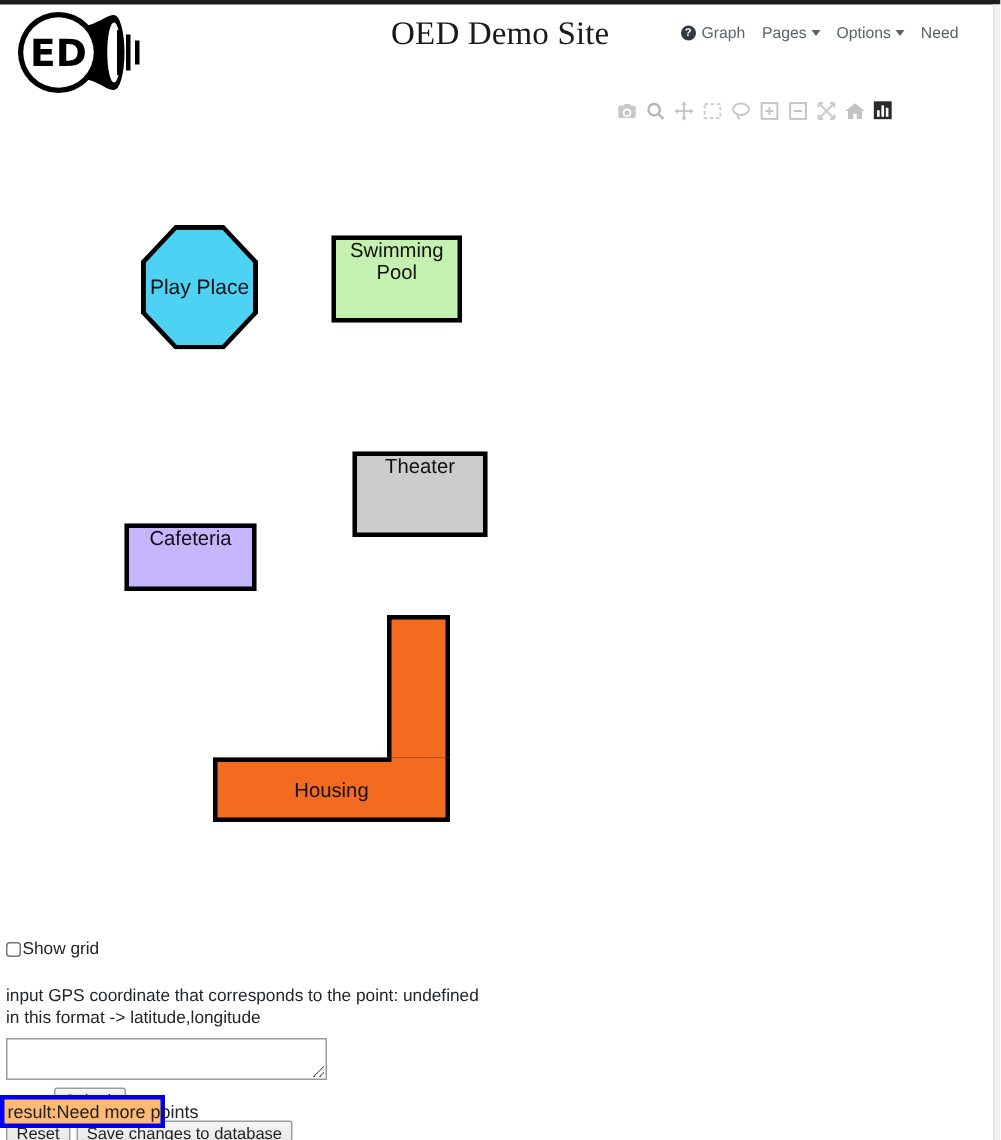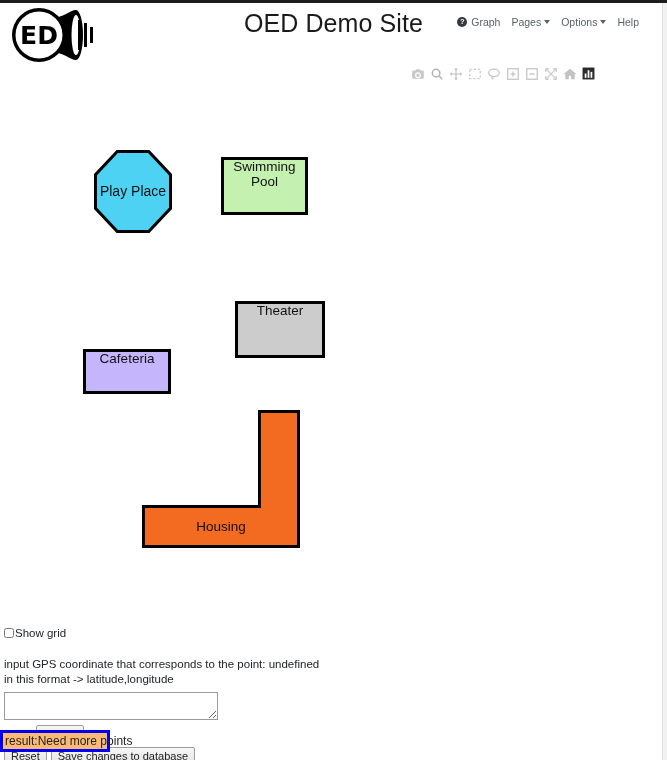--- a/index.html
+++ b/index.html
@@ -39,25 +39,25 @@
     top: 3px;
     width: 95px;
     height: 58px;
   }
 
   .site-title {
     position: absolute;
     left: 0; top: 6px;
     width: 667px;
     text-align: center;
-    font-size: 25px;
+    font-size: 22px;
     font-weight: 400;
     letter-spacing: 0.1px;
     color: #1a1a1a;
-    font-family: Liberation Sans, sans-serif;
+    font-family: Liberation Serif, serif;
   }
 
   .nav {
     position: absolute;
     right: 28px;
     top: 13px;
     display: flex;
     align-items: center;
     gap: 11px;
     font-size: 10.5px;
@@ -327,21 +327,21 @@
     </a>
     <a class="nav-item">
       <span>Pages</span>
       <span class="caret"></span>
     </a>
     <a class="nav-item">
       <span>Options</span>
       <span class="caret"></span>
     </a>
     <a class="nav-item">
-      <span>Help</span>
+      <span>Need</span>
     </a>
   </div>
 </div>
 
 <div class="modebar">
 
   <div class="mb-btn">
     <svg width="14" height="14" viewBox="0 0 24 24" fill="#c8c8c8">
       <path d="M9 4l-1.5 2H4a2 2 0 0 0-2 2v10a2 2 0 0 0 2 2h16a2 2 0 0 0 2-2V8a2 2 0 0 0-2-2h-3.5L15 4H9zm3 5a5 5 0 1 1 0 10 5 5 0 0 1 0-10zm0 2a3 3 0 1 0 0 6 3 3 0 0 0 0-6z"></path>
     </svg>

